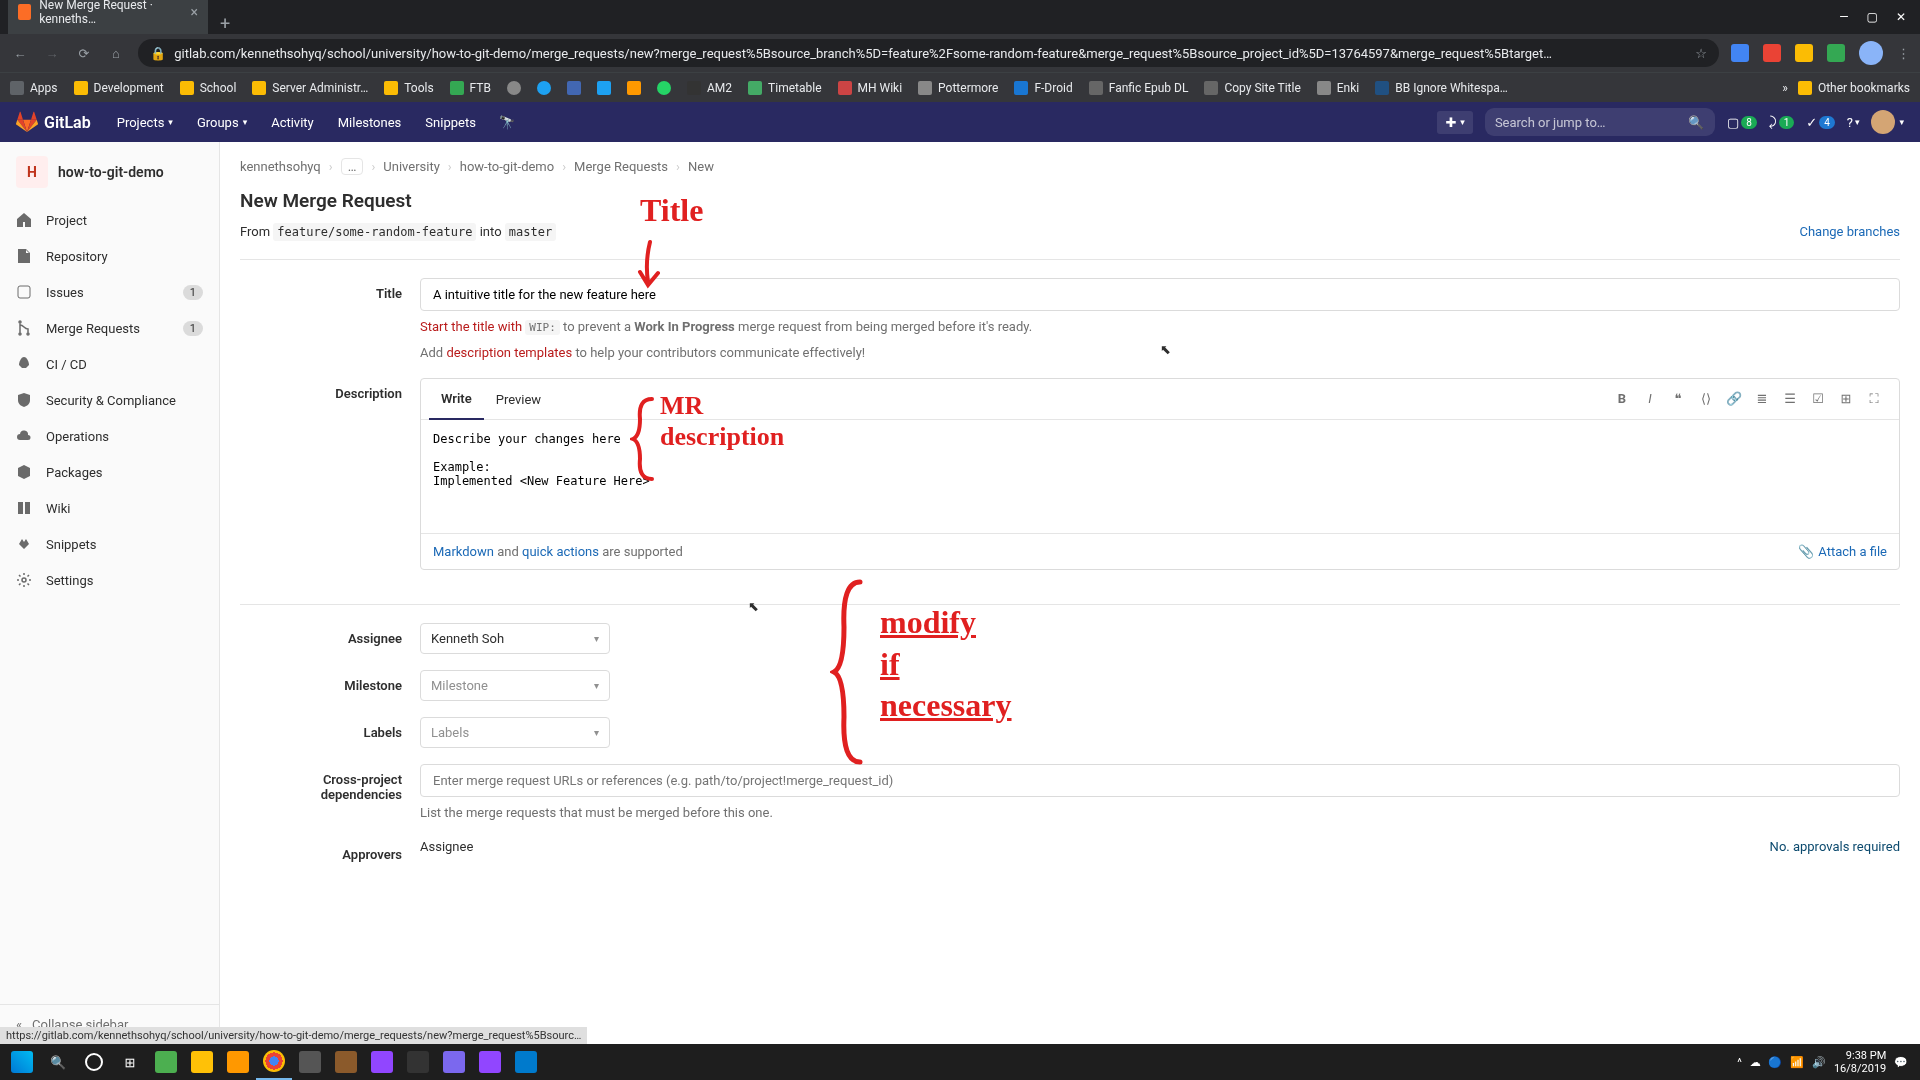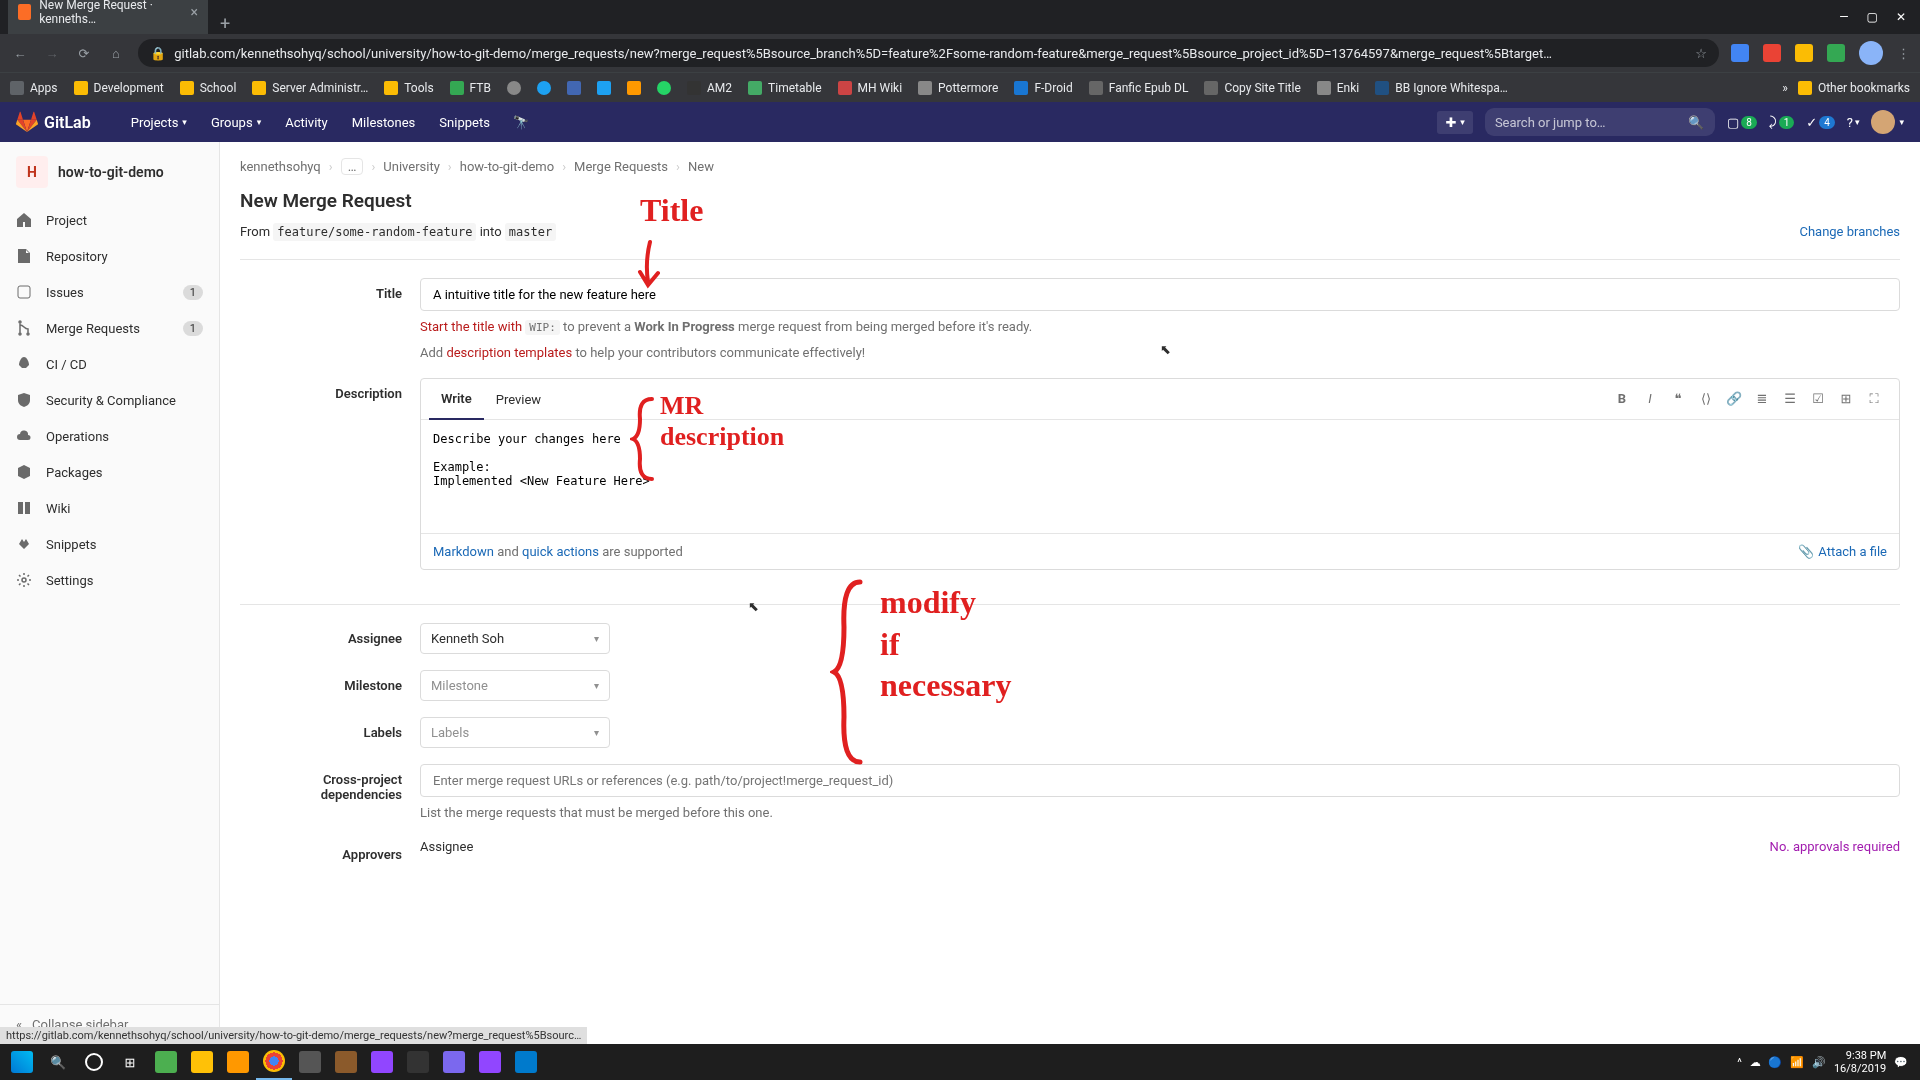--- a/index.html
+++ b/index.html
@@ -23,21 +23,21 @@
     .ext-icons { display: flex; gap: 14px; align-items: center; }
     .ext-icon { width: 18px; height: 18px; border-radius: 3px; }
     .avatar-small { width: 24px; height: 24px; border-radius: 50%; background: #8ab4f8; }
     
     .bookmarks-bar { background: #35363a; height: 30px; display: flex; align-items: center; padding: 0 10px; gap: 16px; color: #e8eaed; font-size: 12px; border-top: 1px solid #3c4043; }
     .bookmark { display: flex; align-items: center; gap: 6px; cursor: pointer; white-space: nowrap; }
     .bk-icon { width: 14px; height: 14px; border-radius: 2px; }
     .bookmarks-right { margin-left: auto; display: flex; align-items: center; gap: 10px; }
     
     
-    .gitlab-header { background: #292961; height: 40px; display: flex; align-items: center; padding: 0 16px; color: #fff; gap: 14px; }
+    .gitlab-header { background: #292961; height: 40px; display: flex; align-items: center; padding: 0 16px; color: #fff; }
     .gitlab-logo { display: flex; align-items: center; gap: 6px; font-size: 16px; font-weight: 600; margin-right: 16px; }
     .logo-icon { width: 22px; height: 22px; }
     .header-nav { display: flex; gap: 4px; }
     .header-nav-item { padding: 10px 10px; cursor: pointer; font-size: 13px; display: flex; align-items: center; gap: 4px; }
     .header-right { margin-left: auto; display: flex; align-items: center; gap: 12px; }
     .search-box { background: rgba(255,255,255,0.1); border-radius: 9px; height: 28px; display: flex; align-items: center; padding: 0 10px; width: 230px; }
     .search-box input { background: none; border: none; color: #fff; flex: 1; font-size: 13px; outline: none; }
     .search-box input::placeholder { color: rgba(255,255,255,0.7); }
     .badge-count { background: #1aaa55; color: #fff; border-radius: 10px; font-size: 10px; padding: 1px 5px; margin-left: 2px; }
     .header-icon-btn { display: flex; align-items: center; cursor: pointer; position: relative; }
@@ -86,31 +86,31 @@
     .desc-footer { display: flex; justify-content: space-between; align-items: center; padding: 10px 12px; border-top: 1px solid #e5e5e5; font-size: 13px; color: #707070; }
     .desc-footer a { color: #1b69b6; text-decoration: none; cursor: pointer; }
     .attach-link { color: #1b69b6; cursor: pointer; display: flex; gap: 4px; align-items: center; }
     
     .dropdown { width: 190px; border: 1px solid #dbdbdb; border-radius: 4px; padding: 7px 10px; font-size: 13px; display: flex; justify-content: space-between; align-items: center; cursor: pointer; background: #fff; }
     .dropdown.placeholder { color: #909090; }
     .dd-caret { color: #909090; font-size: 10px; }
     
     .approvers-row { display: flex; align-items: center; }
     .approvers-members { flex: 1; font-size: 13px; }
-    .no-approvals { font-size: 13px; color: #a21caf; }
+    .no-approvals { font-size: 13px; color: #0c4a6e; }
     .approvals-input { width: 60px; border: 1px solid #dbdbdb; border-radius: 4px; padding: 6px 8px; margin-right: 130px; }
     .edit-btn { border: 1px solid #dbdbdb; background: #fff; padding: 6px 14px; border-radius: 4px; cursor: pointer; font-size: 13px; }
     
     
     .annotation { position: absolute; color: #e02020; font-family: "Comic Sans MS", cursive; font-weight: bold; pointer-events: none; z-index: 100; }
     .anno-title { top: 50px; left: 420px; font-size: 32px; }
     .anno-arrow { position: absolute; top: 95px; left: 410px; pointer-events: none; }
     .anno-desc { top: 248px; left: 440px; font-size: 26px; line-height: 1.2; }
     .anno-brace1 { position: absolute; top: 252px; left: 410px; pointer-events: none; }
-    .anno-modify { top: 440px; left: 660px; font-size: 32px; line-height: 1.3; }
+    .anno-modify { top: 460px; left: 660px; font-size: 32px; line-height: 1.3; text-decoration: underline; }
     .anno-brace2 { position: absolute; top: 430px; left: 610px; pointer-events: none; }
     .cursor-arrow { position: absolute; font-size: 13px; }
 
     
     .taskbar { position: fixed; bottom: 0; left: 0; right: 0; height: 36px; background: #1e1e1e; display: flex; align-items: center; padding: 0 4px; z-index: 1000; }
     .task-icon { width: 36px; height: 36px; display: flex; align-items: center; justify-content: center; cursor: pointer; }
     .task-icon-inner { width: 22px; height: 22px; border-radius: 3px; }
     .status-overlay { position: fixed; bottom: 36px; left: 0; background: #dfdfdf; color: #333; font-size: 11px; padding: 2px 6px; z-index: 999; }
     .tray { margin-left: auto; display: flex; align-items: center; color: #fff; font-size: 11px; gap: 8px; padding-right: 8px; }
     .tray-time { text-align: right; line-height: 1.2; }

